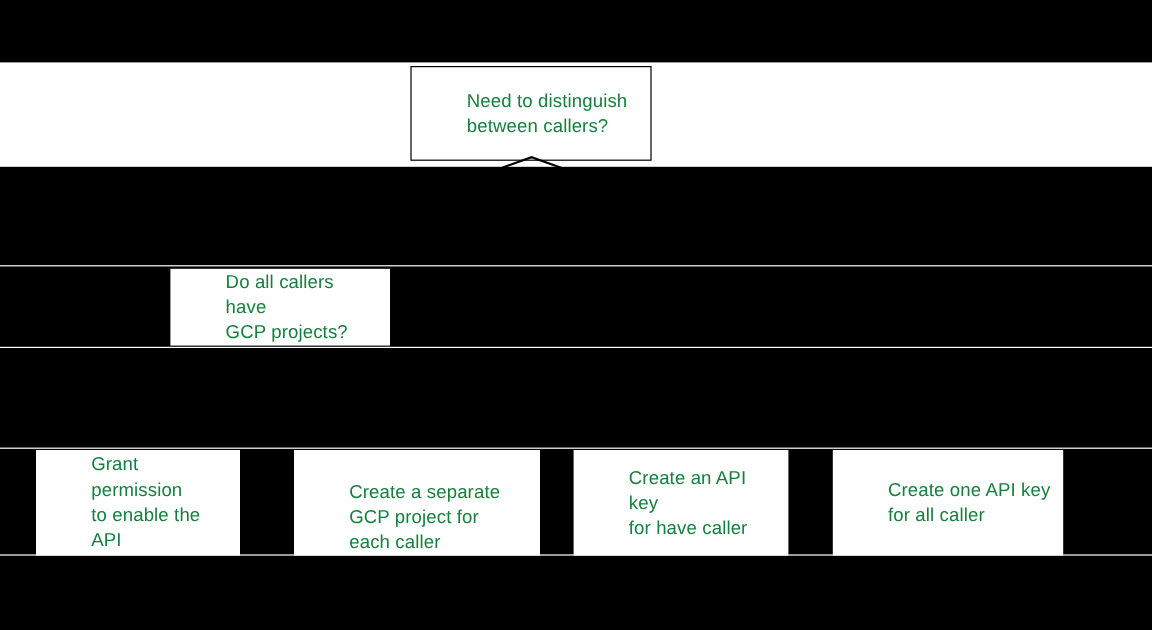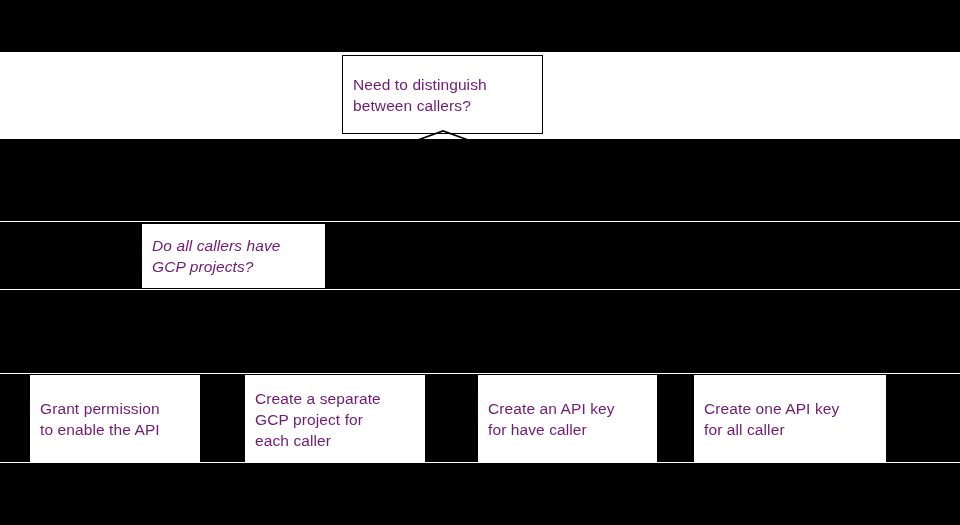--- a/index.html
+++ b/index.html
@@ -25,44 +25,45 @@
   .band-row1 { top: 52px;  height: 87px; }
   .band-row2 { top: 221px; height: 1px; }
   .band-row2b { top: 289px; height: 1px; }
   .band-row3 { top: 373px; height: 1px; }
   .band-row3b { top: 462px; height: 1px; }
 
   
   .node {
     position: absolute;
     background: #ffffff;
-    color: #701a75;
+    color: #15803d;
     box-sizing: border-box;
     display: flex;
     align-items: center;
     font-size: 15.5px;
     line-height: 21px;
     letter-spacing: 0.1px;
+    padding-left: 36px;
   }
   .node .label {
     padding: 0 10px;
     white-space: pre-line;
   }
   .node.outlined {
     border: 1.6px solid #000000;
   }
 
   
   .n-root   { left: 342px; top: 55px;  width: 201px; height: 79px; }
   
-  .n-d1     { left: 142px; top: 224px; width: 183px; height: 64px; font-style: italic; }
+  .n-d1     { left: 142px; top: 224px; width: 183px; height: 64px; }
   .n-d2     { left: 582px; top: 224px; width: 170px; height: 64px; }
   
   .n-a1     { left: 30px;  top: 375px; width: 170px; height: 88px; }
-  .n-a2     { left: 245px; top: 375px; width: 180px; height: 88px; }
+  .n-a2     { left: 245px; top: 375px; width: 205px; height: 88px; align-items: flex-end; }
   .n-a3     { left: 478px; top: 375px; width: 179px; height: 88px; }
   .n-a4     { left: 694px; top: 375px; width: 192px; height: 88px; }
 
   
   .chevron {
     position: absolute;
     left: 414px;
     top: 130px;
     width: 58px;
     height: 12px;

